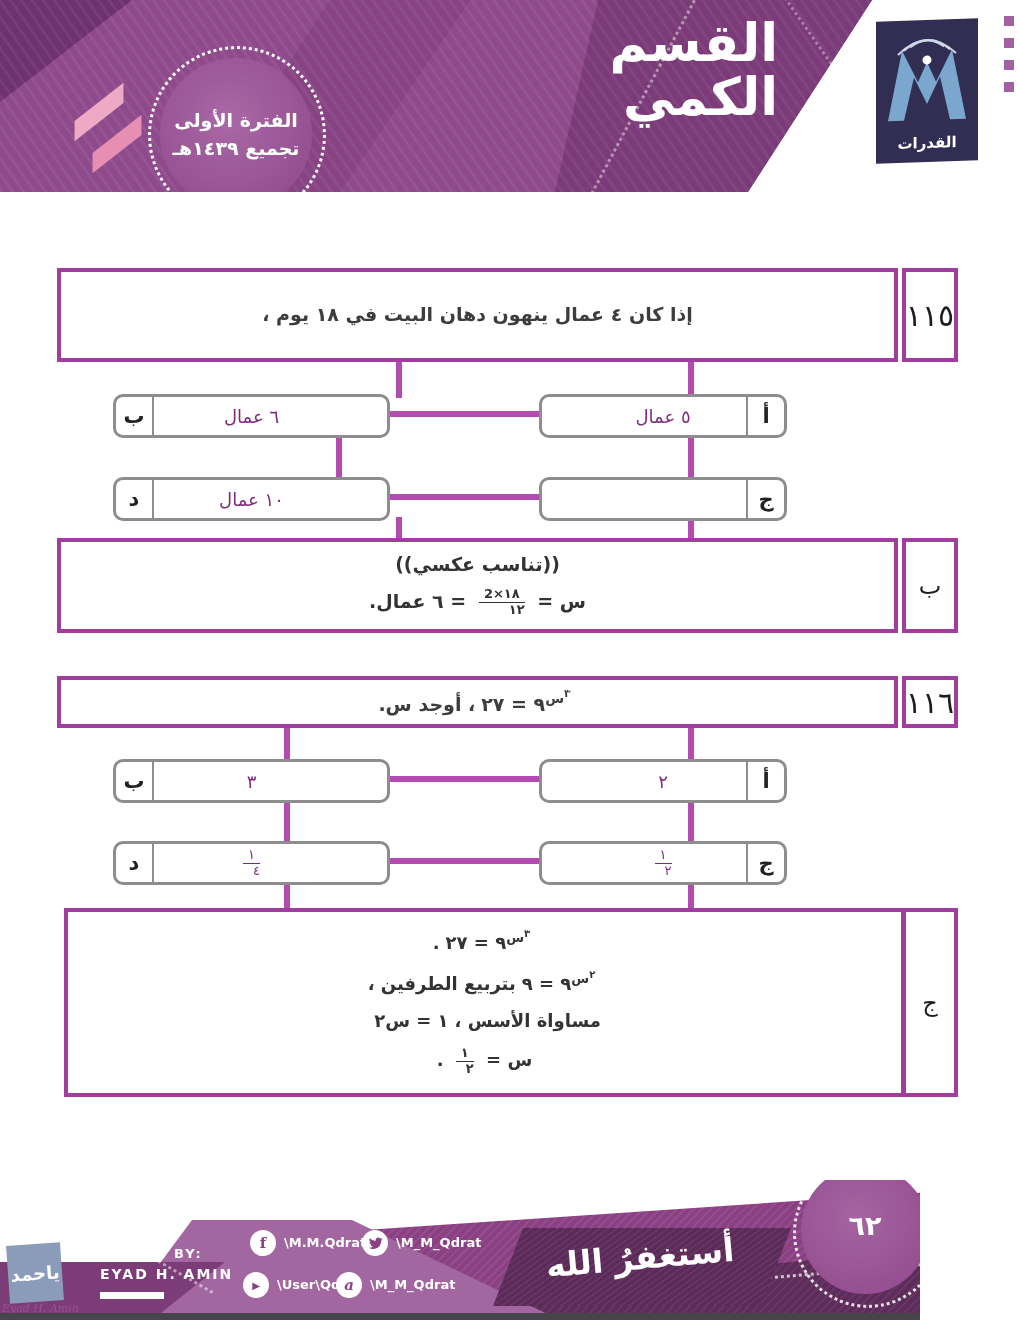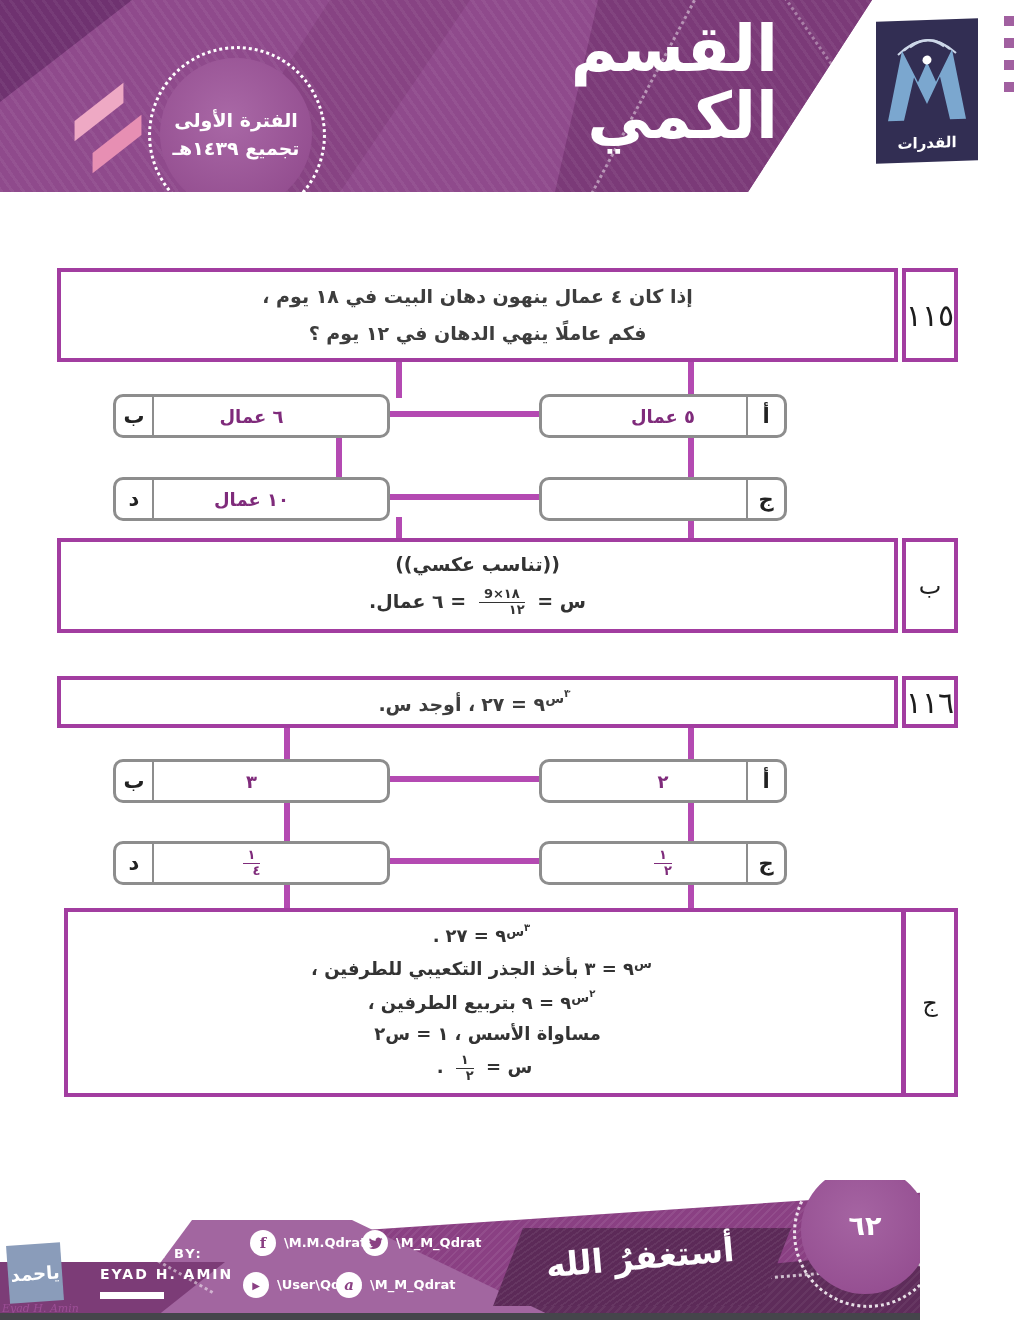--- a/index.html
+++ b/index.html
@@ -9,21 +9,21 @@
   .hdr{position:absolute;left:0;top:0;width:1020px;height:192px;overflow:hidden;}
   .h-base{position:absolute;inset:0;background:#8f4a8c;clip-path:polygon(0 0,872px 0,748px 192px,0 192px);}
   .h-darkA{position:absolute;inset:0;background:#7b3a78;clip-path:polygon(598px 0,872px 0,748px 192px,555px 192px);}
   .h-darkB{position:absolute;inset:0;background:#6f3270;clip-path:polygon(0 0,132px 0,0 102px);}
   .h-midC{position:absolute;inset:0;background:#874383;clip-path:polygon(330px 0,470px 0,340px 192px,205px 192px);}
   .h-hatch{position:absolute;inset:0;clip-path:polygon(0 0,872px 0,748px 192px,0 192px);
     background:repeating-linear-gradient(55deg,rgba(255,255,255,.05) 0 3px,transparent 3px 9px);}
   .h-dot1{position:absolute;left:640px;top:-30px;height:260px;border-left:3px dotted rgba(255,255,255,.45);transform:rotate(28deg);}
   .h-dot2{position:absolute;left:855px;top:-30px;height:260px;border-left:3px dotted rgba(255,255,255,.35);transform:rotate(-35deg);}
   .hdr-title{position:absolute;right:242px;top:16px;text-align:right;color:#fff;
-    font-weight:bold;font-size:64px;line-height:1.04;direction:rtl;}
+    font-weight:bold;font-size:52px;line-height:1.04;direction:rtl;}
   .badge-ring{position:absolute;left:148px;top:46px;width:172px;height:172px;border:3px dotted #fff;border-radius:50%;}
   .badge-circle{position:absolute;left:160px;top:58px;width:152px;height:152px;border-radius:50%;
     background:radial-gradient(circle at 45% 40%,#a968a6,#8d4689);display:flex;flex-direction:column;
     justify-content:center;align-items:center;gap:6px;color:#fff;font-weight:bold;font-size:19px;direction:rtl;}
   .chev{position:absolute;width:62px;height:16px;transform:rotate(-38deg) skewX(-38deg);}
   .chev1{left:68px;top:104px;background:#eea9c4;}
   .chev2{left:86px;top:136px;background:#e78fb3;}
   .logo{position:absolute;left:876px;top:20px;width:102px;height:142px;background:#322e53;transform:skewY(-2deg);}
   .logo-caption{position:absolute;left:0;right:0;bottom:10px;text-align:center;color:#fff;font-size:15px;font-weight:bold;}
   .edge-sq{position:absolute;width:10px;height:10px;background:#a160a0;left:1004px;}
@@ -32,21 +32,21 @@
   .numbox{display:flex;align-items:center;justify-content:center;font-size:30px;color:#1d1d1d;}
   .qtext{width:100%;height:100%;display:flex;flex-direction:column;justify-content:center;align-items:center;
     direction:rtl;font-weight:bold;color:#3d3d3d;font-size:19px;line-height:1.95;text-align:center;}
   .conn{position:absolute;background:#b44ab2;z-index:1;}
   .opt{position:absolute;background:#fff;border:3px solid #8d8d8d;border-radius:10px;z-index:2;}
   .opt-letter-r{position:absolute;top:0;bottom:0;right:0;width:36px;border-left:2px solid #8d8d8d;
     display:flex;align-items:center;justify-content:center;font-size:21px;font-weight:bold;color:#222;}
   .opt-letter-l{position:absolute;top:0;bottom:0;left:0;width:36px;border-right:2px solid #8d8d8d;
     display:flex;align-items:center;justify-content:center;font-size:21px;font-weight:bold;color:#222;}
   .opt-value{position:absolute;top:0;bottom:0;left:36px;right:36px;display:flex;align-items:center;
-    justify-content:center;direction:rtl;font-weight:bold;font-size:18px;color:#7f2b7b;}
+    justify-content:center;direction:rtl;font-weight:normal;font-size:18px;color:#7f2b7b;}
   .solwrap{width:100%;height:100%;display:flex;flex-direction:column;justify-content:space-evenly;
     align-items:center;direction:rtl;font-weight:bold;color:#333;font-size:19px;}
   .eq{direction:ltr;display:inline-block;margin:0 6px;}
   .eq,.eq *{unicode-bidi:bidi-override;direction:ltr;}
   .eq sup{font-size:72%;}
   .eq sup sup{font-size:78%;}
   .frac{display:inline-block;text-align:center;vertical-align:middle;margin:0 6px;line-height:1.15;}
   .frac,.frac *{direction:ltr;unicode-bidi:bidi-override;}
   .frac .fn{display:block;border-bottom:1.5px solid currentColor;padding:0 5px;font-size:13px;}
   .frac .fd{display:block;font-size:13px;text-align:right;}
@@ -122,21 +122,20 @@
     </div>
     <div class="edge-sq" style="top:16px"></div>
     <div class="edge-sq" style="top:38px"></div>
     <div class="edge-sq" style="top:60px"></div>
     <div class="edge-sq" style="top:82px"></div>
   </div>
 
   <div class="pframe" style="left:57px;top:268px;width:833px;height:86px;">
     <div class="qtext">
       <div>إذا كان ٤ عمال ينهون دهان البيت في ١٨ يوم ،</div>
-      <div>فكم عاملًا ينهي الدهان في ١٢ يوم ؟</div>
     </div>
   </div>
   <div class="pframe numbox" style="left:902px;top:268px;width:48px;height:86px;">١١٥</div>
 
   <div class="conn" style="left:396px;top:358px;width:6px;height:40px;"></div>
   <div class="conn" style="left:688px;top:358px;width:6px;height:40px;"></div>
   <div class="conn" style="left:336px;top:434px;width:6px;height:47px;"></div>
   <div class="conn" style="left:688px;top:434px;width:6px;height:47px;"></div>
   <div class="conn" style="left:396px;top:517px;width:6px;height:25px;"></div>
   <div class="conn" style="left:688px;top:517px;width:6px;height:25px;"></div>
@@ -157,21 +156,21 @@
   <div class="opt" style="left:113px;top:477px;width:271px;height:38px;">
     <div class="opt-letter-l">د</div>
     <div class="opt-value">١٠ عمال</div>
   </div>
 
   <div class="pframe" style="left:57px;top:538px;width:833px;height:87px;">
     <div class="solwrap">
       <div>((تناسب عكسي))</div>
       <div class="rtl">
         <span>س =</span>
-        <span class="frac"><span class="fn">9×١٨</span><span class="fd">١٢</span></span>
+        <span class="frac"><span class="fn">2×١٨</span><span class="fd">١٢</span></span>
         <span>= ٦ عمال.</span>
       </div>
     </div>
   </div>
   <div class="pframe numbox" style="left:902px;top:538px;width:48px;height:87px;font-size:24px;">ب</div>
 
   <div class="pframe" style="left:57px;top:676px;width:833px;height:44px;">
     <div class="qtext" style="line-height:1.2;">
       <div class="rtl">
         <span class="eq"><span>٢٧ = ٩</span><sup><span>س</span><sup>٣</sup></sup></span><span>، أوجد س.</span>
@@ -213,23 +212,20 @@
           <span class="fn">١</span>
           <span class="fd">٤</span>
         </span>
     </div>
   </div>
 
   <div class="pframe" style="left:64px;top:908px;width:833px;height:181px;">
     <div class="solwrap" style="font-size:18px;">
       <div class="rtl">
         <span class="eq"><span>٢٧ = ٩</span><sup><span>س</span><sup>٣</sup></sup></span><span>.</span>
-      </div>
-      <div class="rtl">
-        <span class="eq"><span>٣ = ٩</span><sup>س</sup></span><span>بأخذ الجذر التكعيبي للطرفين ،</span>
       </div>
       <div class="rtl">
         <span class="eq"><span>٩ = ٩</span><sup><span>س</span><sup>٢</sup></sup></span><span>بتربيع الطرفين ،</span>
       </div>
       <div class="rtl">
         <span>مساواة الأسس ،</span><span class="eq">٢س = ١</span>
       </div>
       <div class="rtl">
         <span>س =</span>
         <span class="frac"><span class="fn">١</span><span class="fd">٢</span></span>

